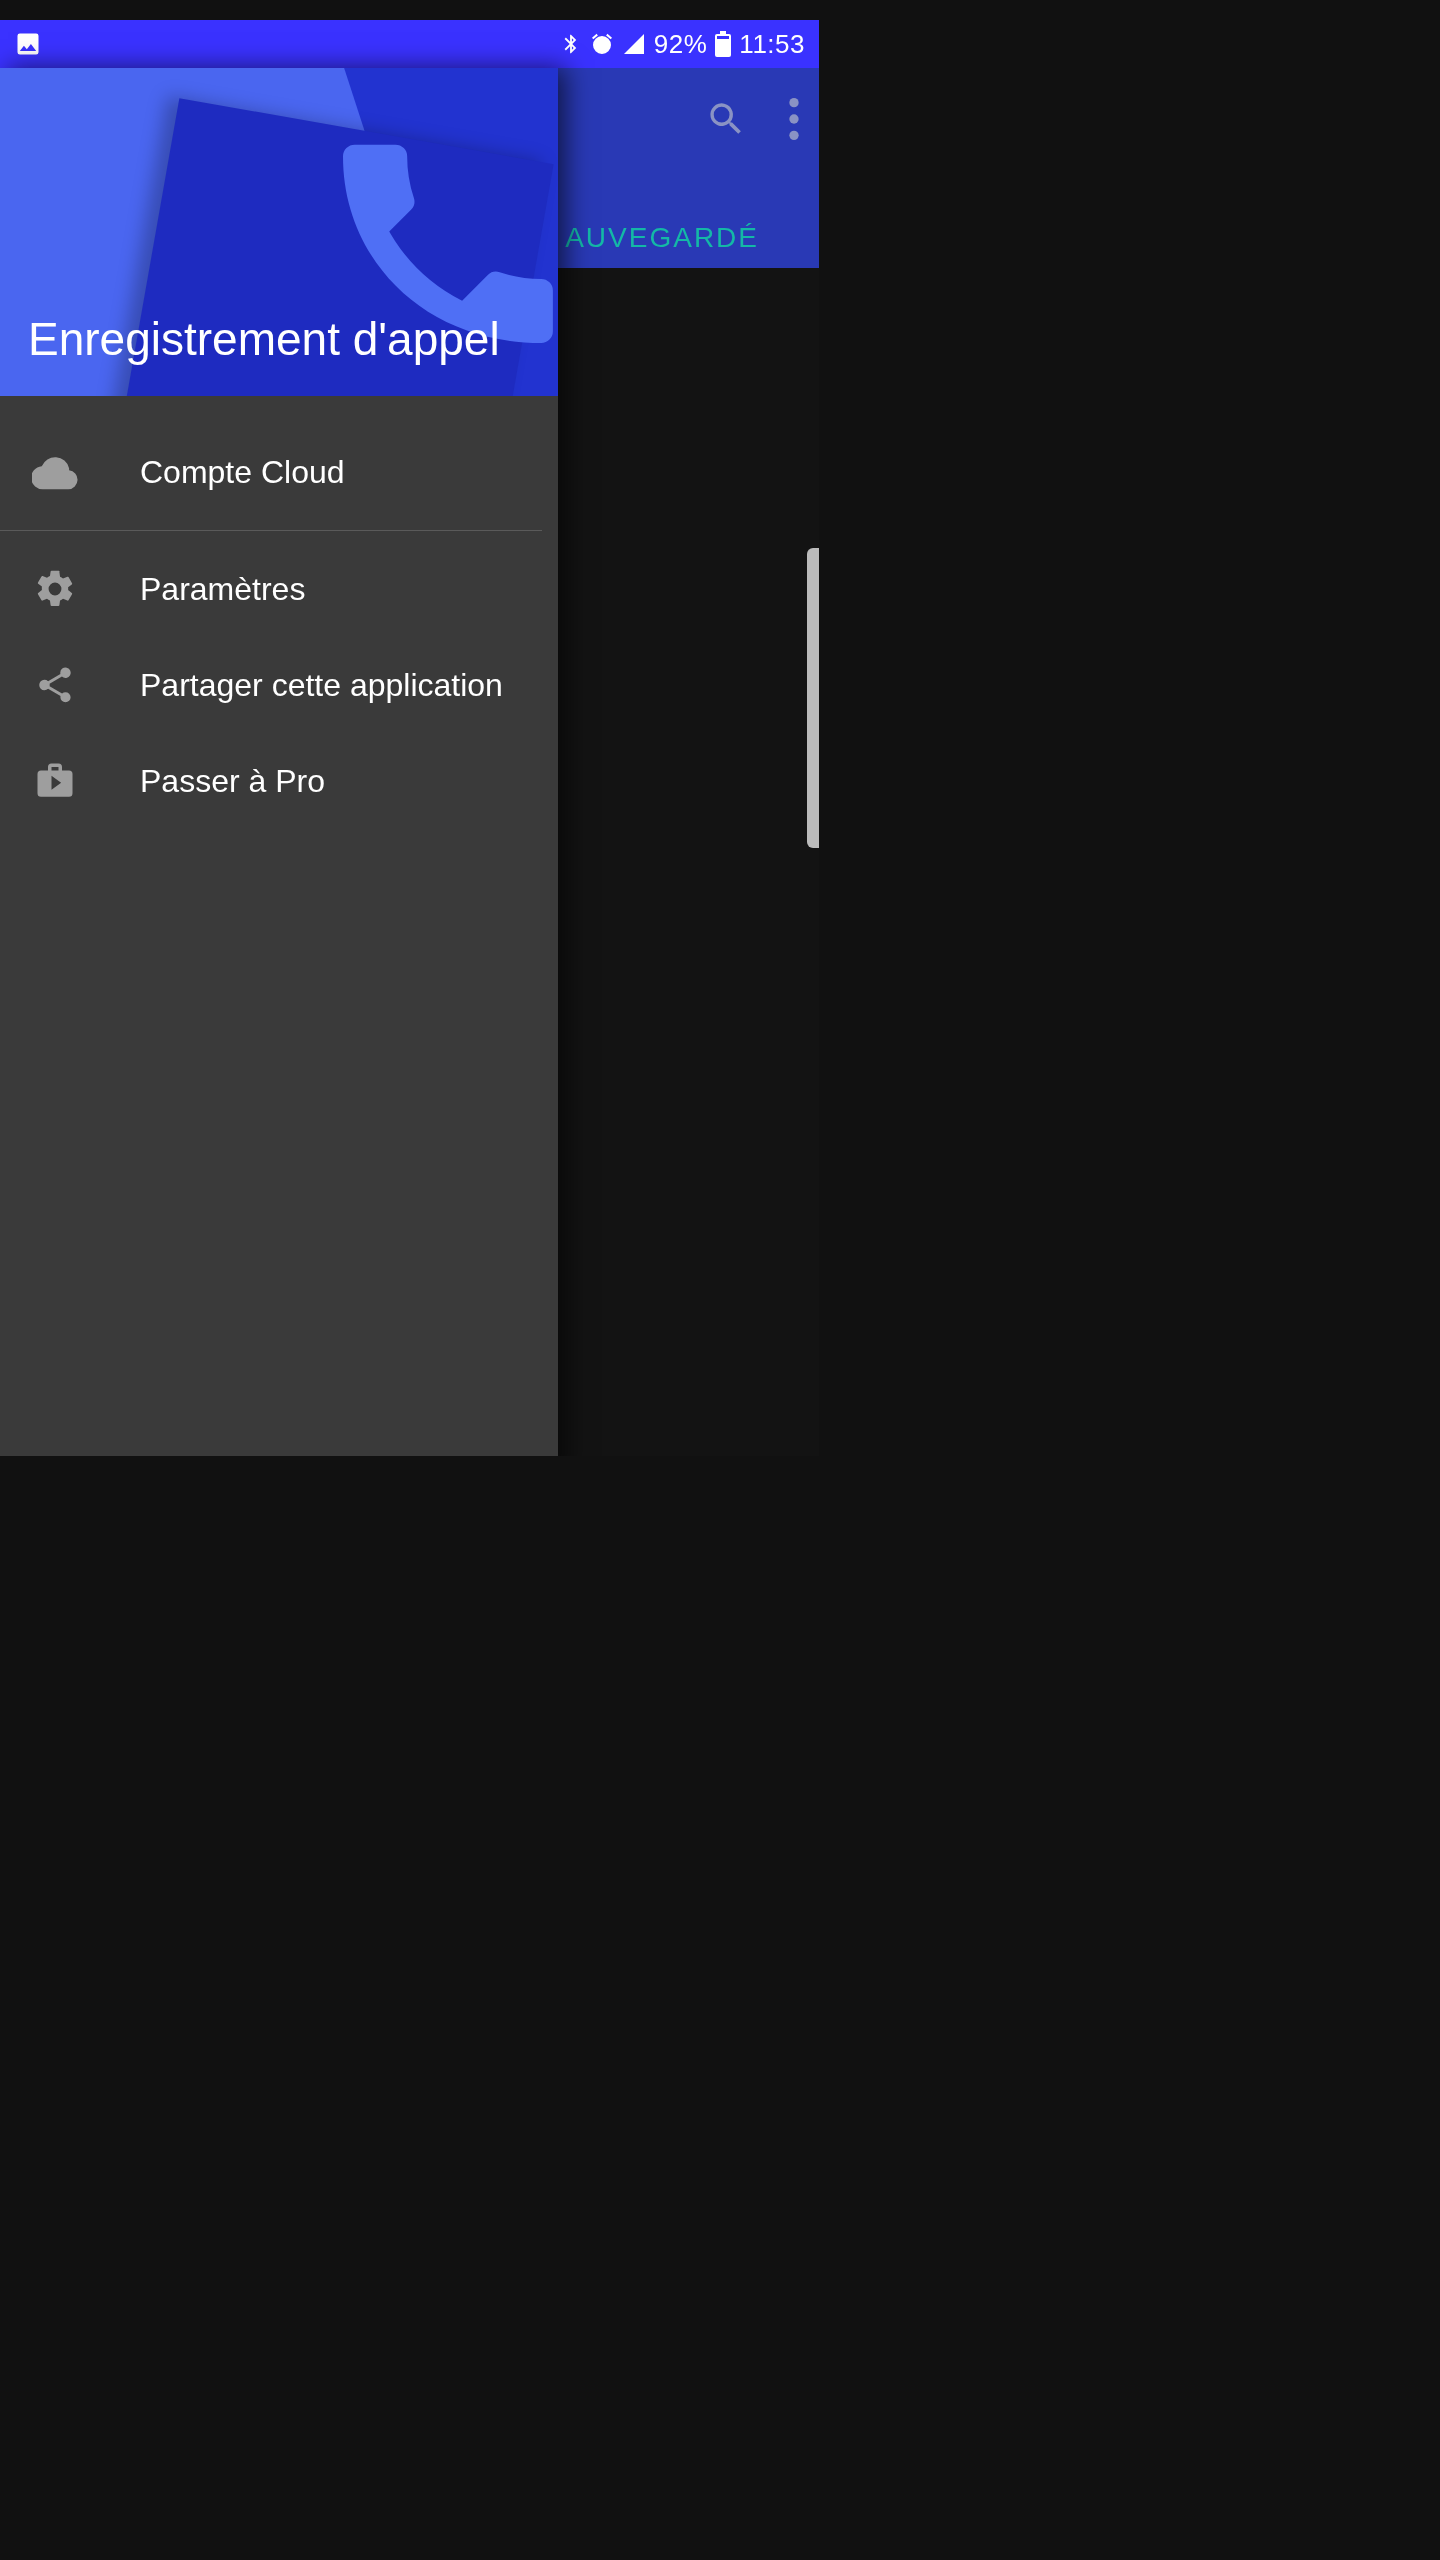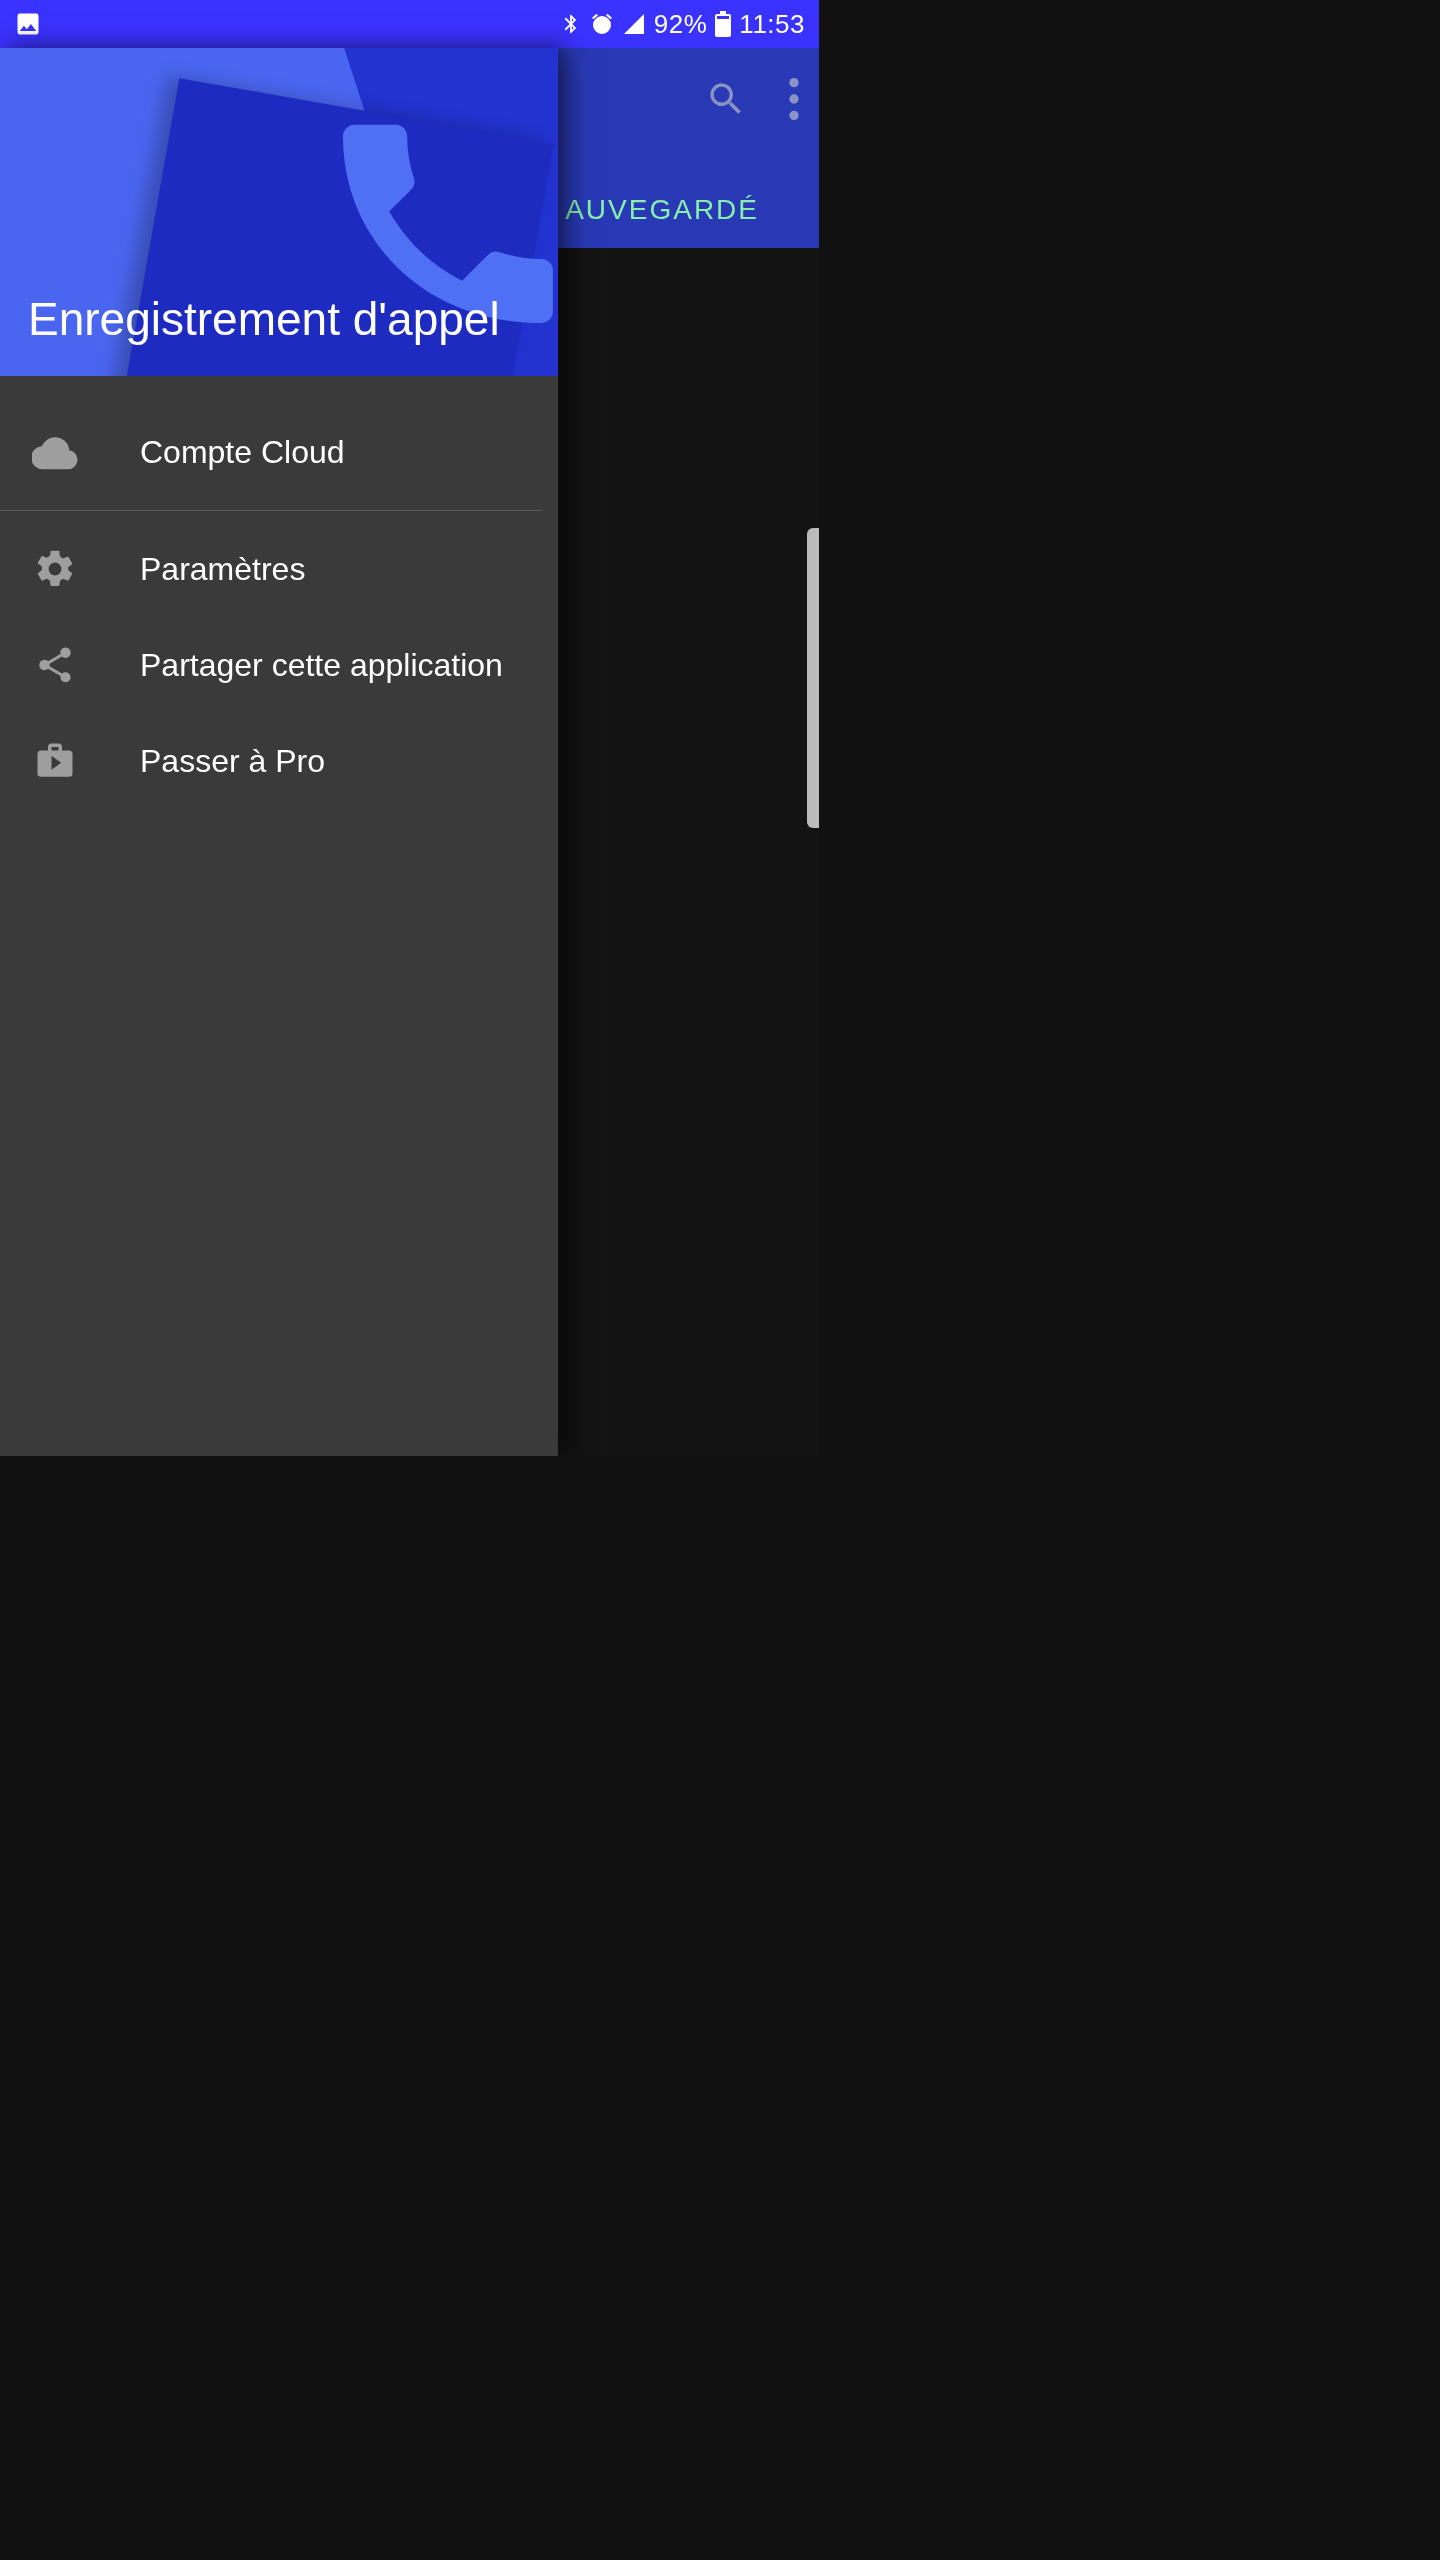--- a/index.html
+++ b/index.html
@@ -10,20 +10,21 @@
     overflow: hidden;
     background: #111;
   }
   .statusbar {
     height: 48px;
     background: #3a32ff;
     display: flex;
     align-items: center;
     padding: 0 14px;
     color: #fff;
+    margin-top: 20px;
   }
   .statusbar .left { display: flex; align-items: center; gap: 10px; }
   .statusbar .spacer { flex: 1; }
   .statusbar .right { display: flex; align-items: center; gap: 8px; font-size: 26px; font-weight: 500; font-family: sans-serif;}
   .sb-text { letter-spacing: 0.5px; }
   .main {
     position: relative;
     height: calc(100% - 48px);
     background: #151515;
   }
@@ -36,22 +37,22 @@
     position: absolute;
     right: 20px;
     top: 30px;
     display: flex;
     gap: 42px;
     align-items: center;
   }
   .tabtext {
     position: absolute;
     right: 60px;
-    top: 146px;
-    color: #86efac;
+    top: 154px;
+    color: #14b8a6;
     font-size: 28px;
     letter-spacing: 2px;
   }
   .content-bg {
     height: calc(100% - 200px);
     background: #131313;
     position: relative;
   }
   .fastscroll {
     position: absolute;

